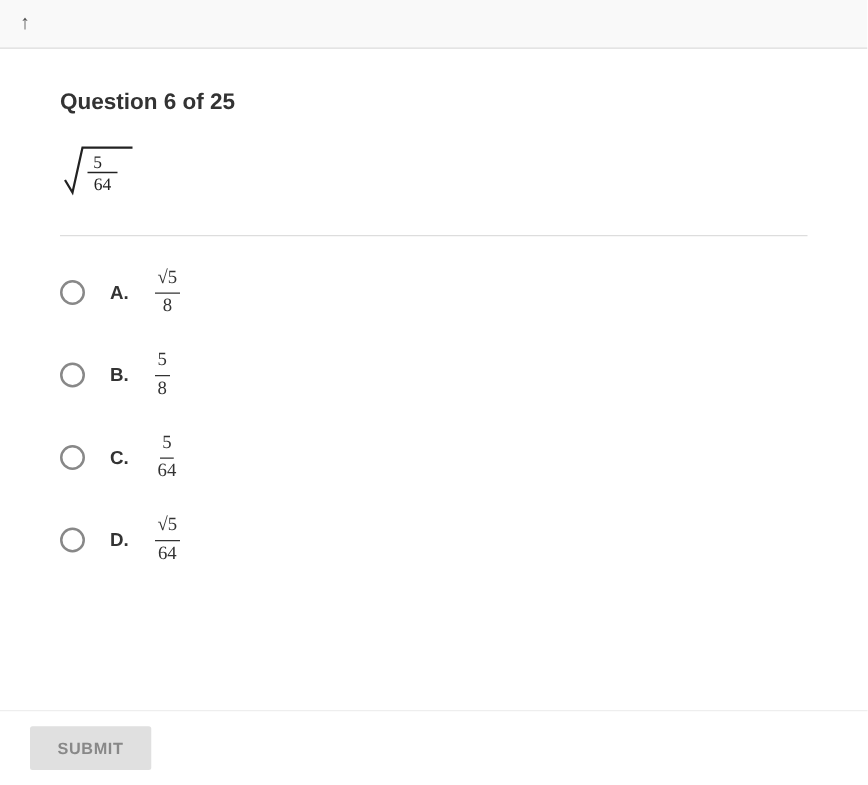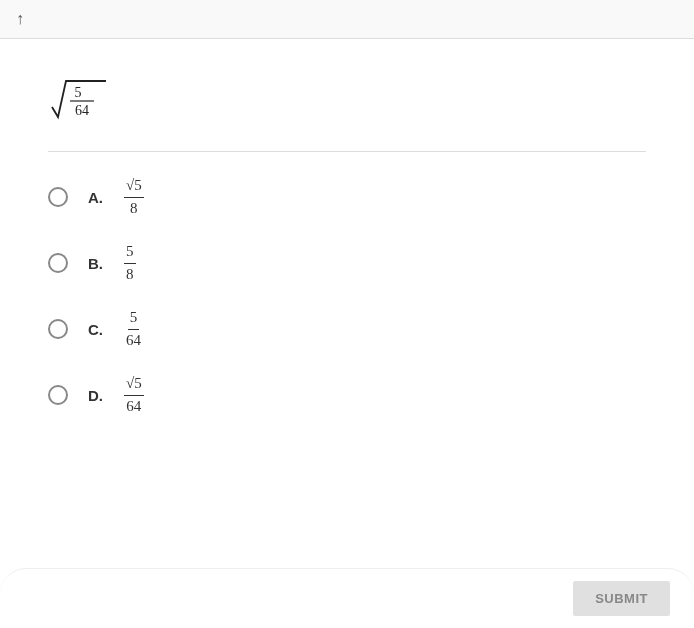--- a/index.html
+++ b/index.html
@@ -114,25 +114,23 @@
       line-height: 1.3;
     }
 
     
     .footer {
       position: fixed;
       bottom: 0;
       right: 0;
       width: 694px;
       display: flex;
-      justify-content: flex-end;
       padding: 12px 24px;
       background: #fff;
       border-top: 1px solid #eee;
-      border-radius: 26px;
     }
 
     .submit-btn {
       background: #e0e0e0;
       color: #888;
       border: none;
       padding: 10px 22px;
       font-size: 13px;
       font-weight: bold;
       letter-spacing: 0.5px;
@@ -144,20 +142,21 @@
 </head>
 <body>
 
 <div class="header">
   <span class="header-icon">↑</span>
 </div>
 
 <div class="content">
 
   
+  <div class="question-label">Question 6 of 25</div>
 
   
 
   
   <div class="radical-container">
     <svg width="60" height="52" viewBox="0 0 60 52">
 
       <polyline points="4,36 10,46 18,10 58,10" fill="none" stroke="#222" stroke-width="1.8"></polyline>
 
       <text x="30" y="26" text-anchor="middle" font-family="Times New Roman, serif" font-size="14" fill="#222">5</text>

